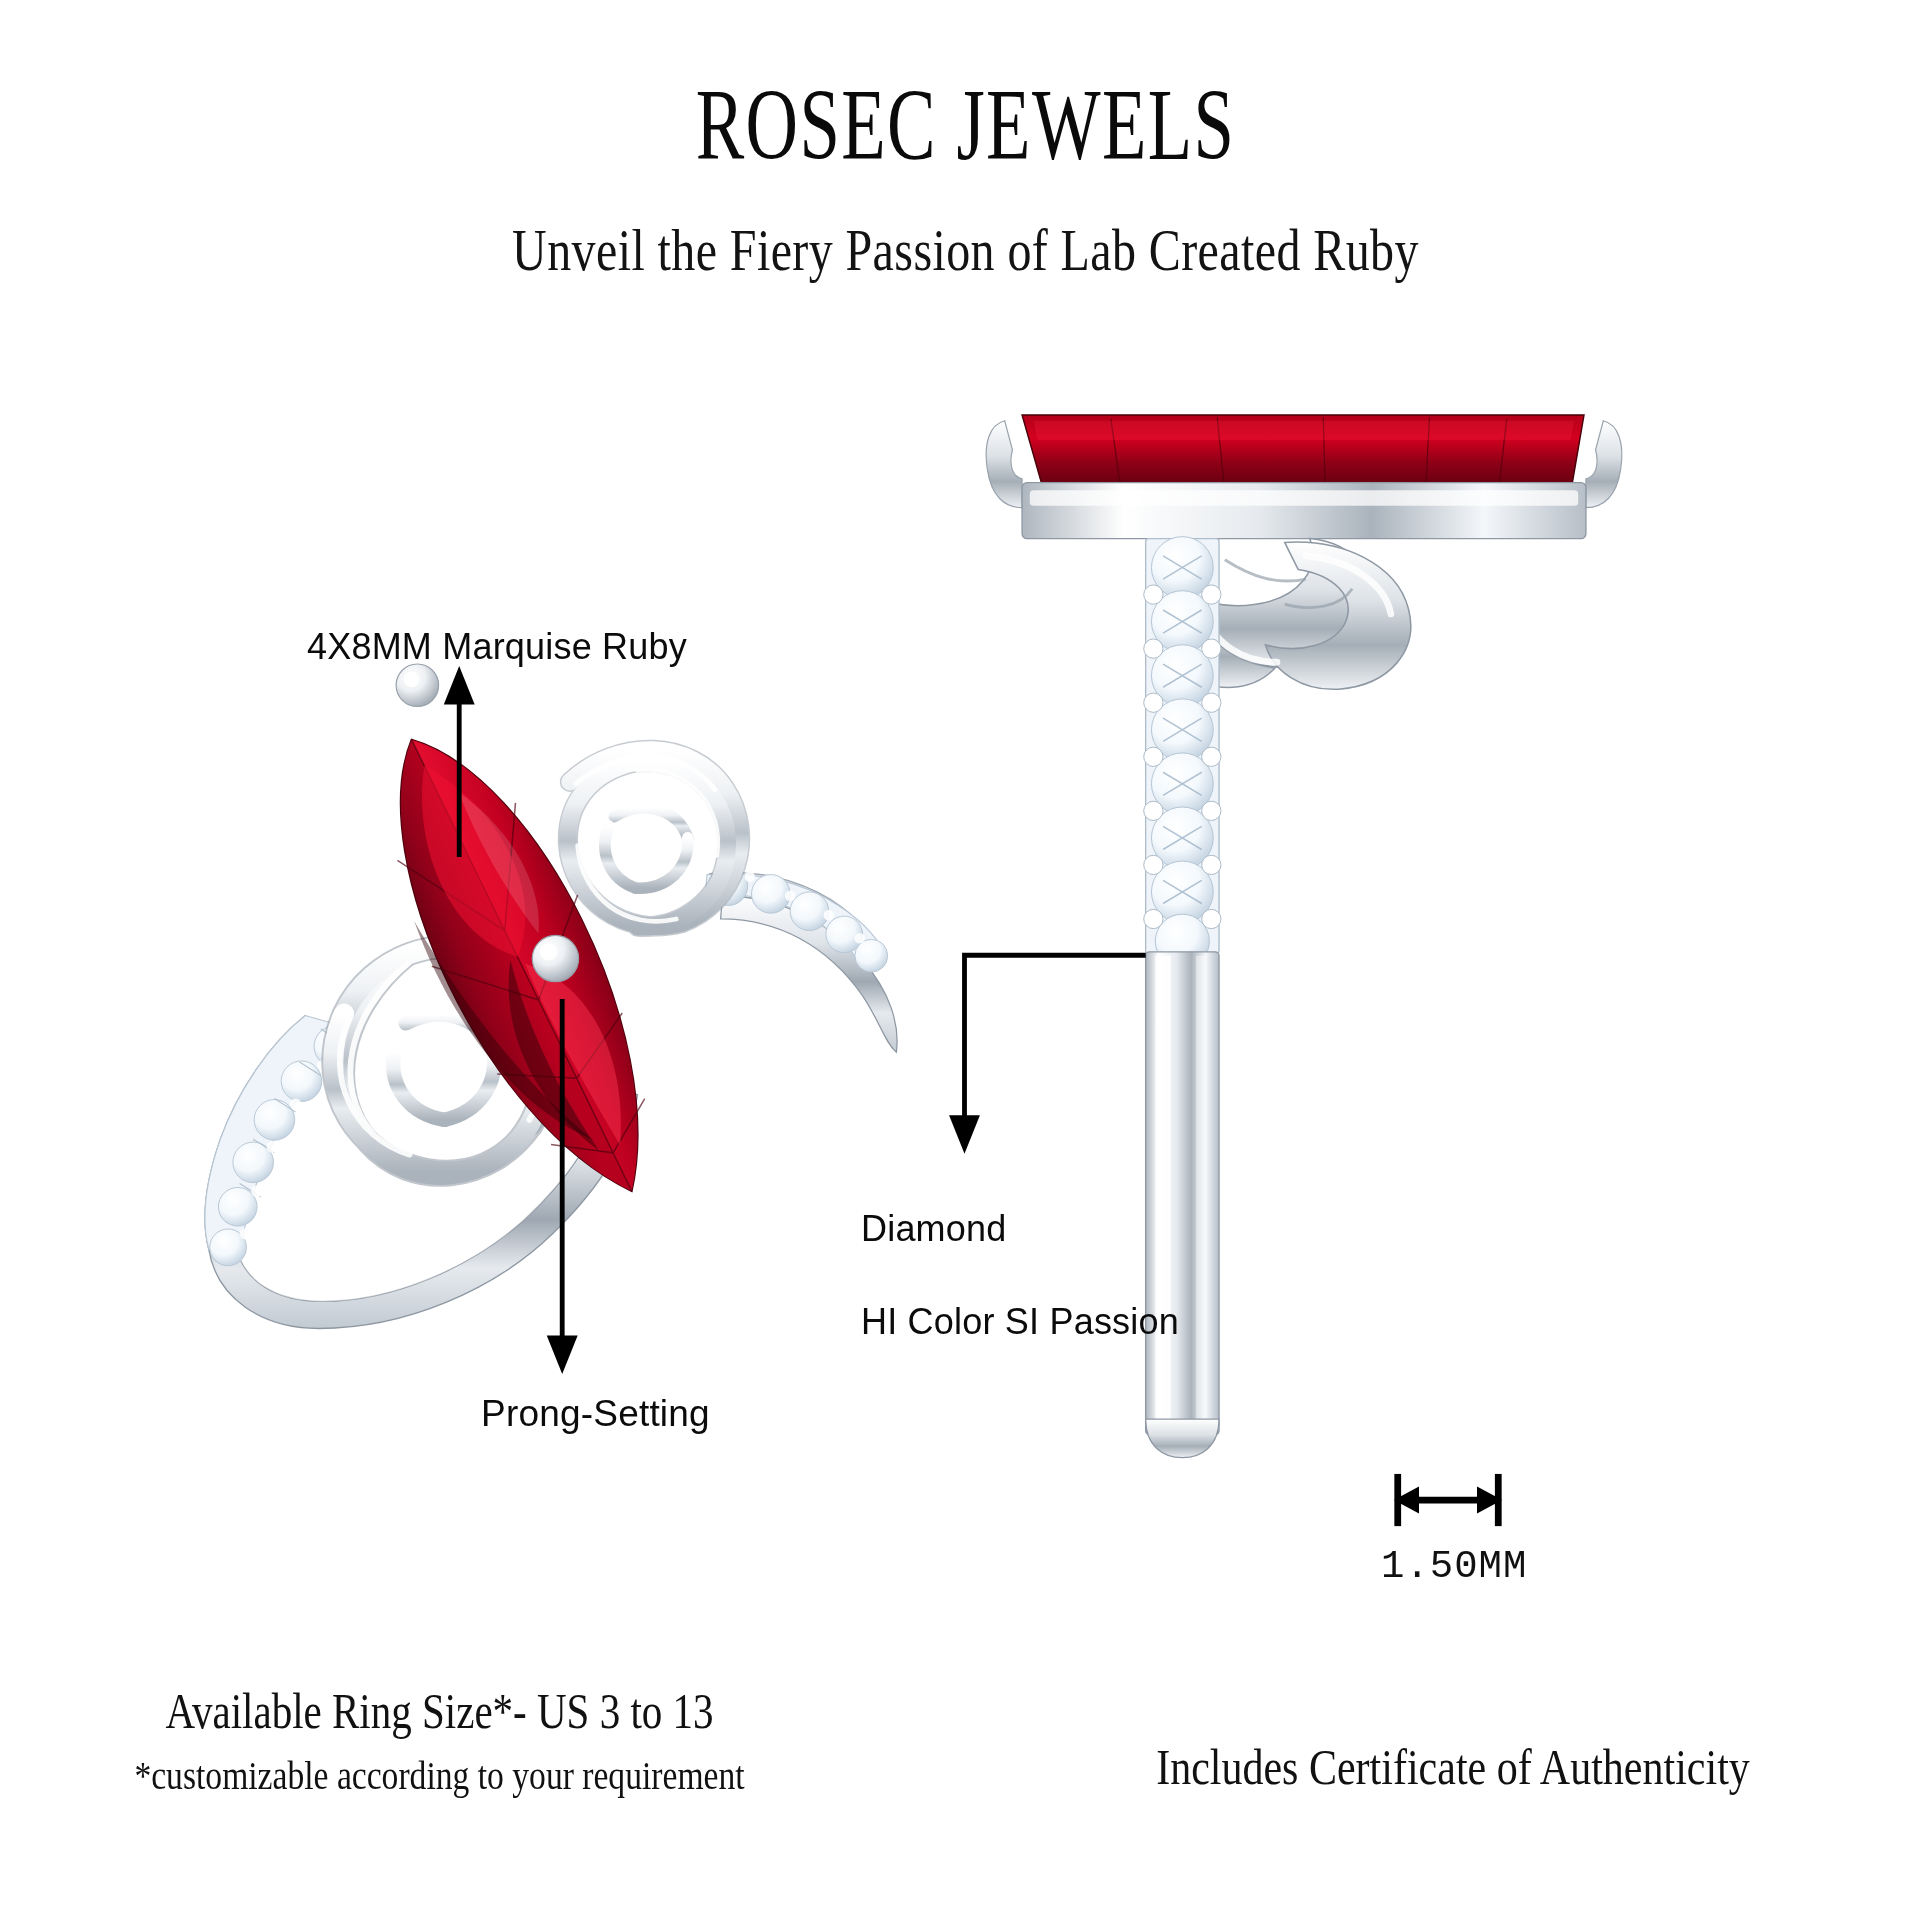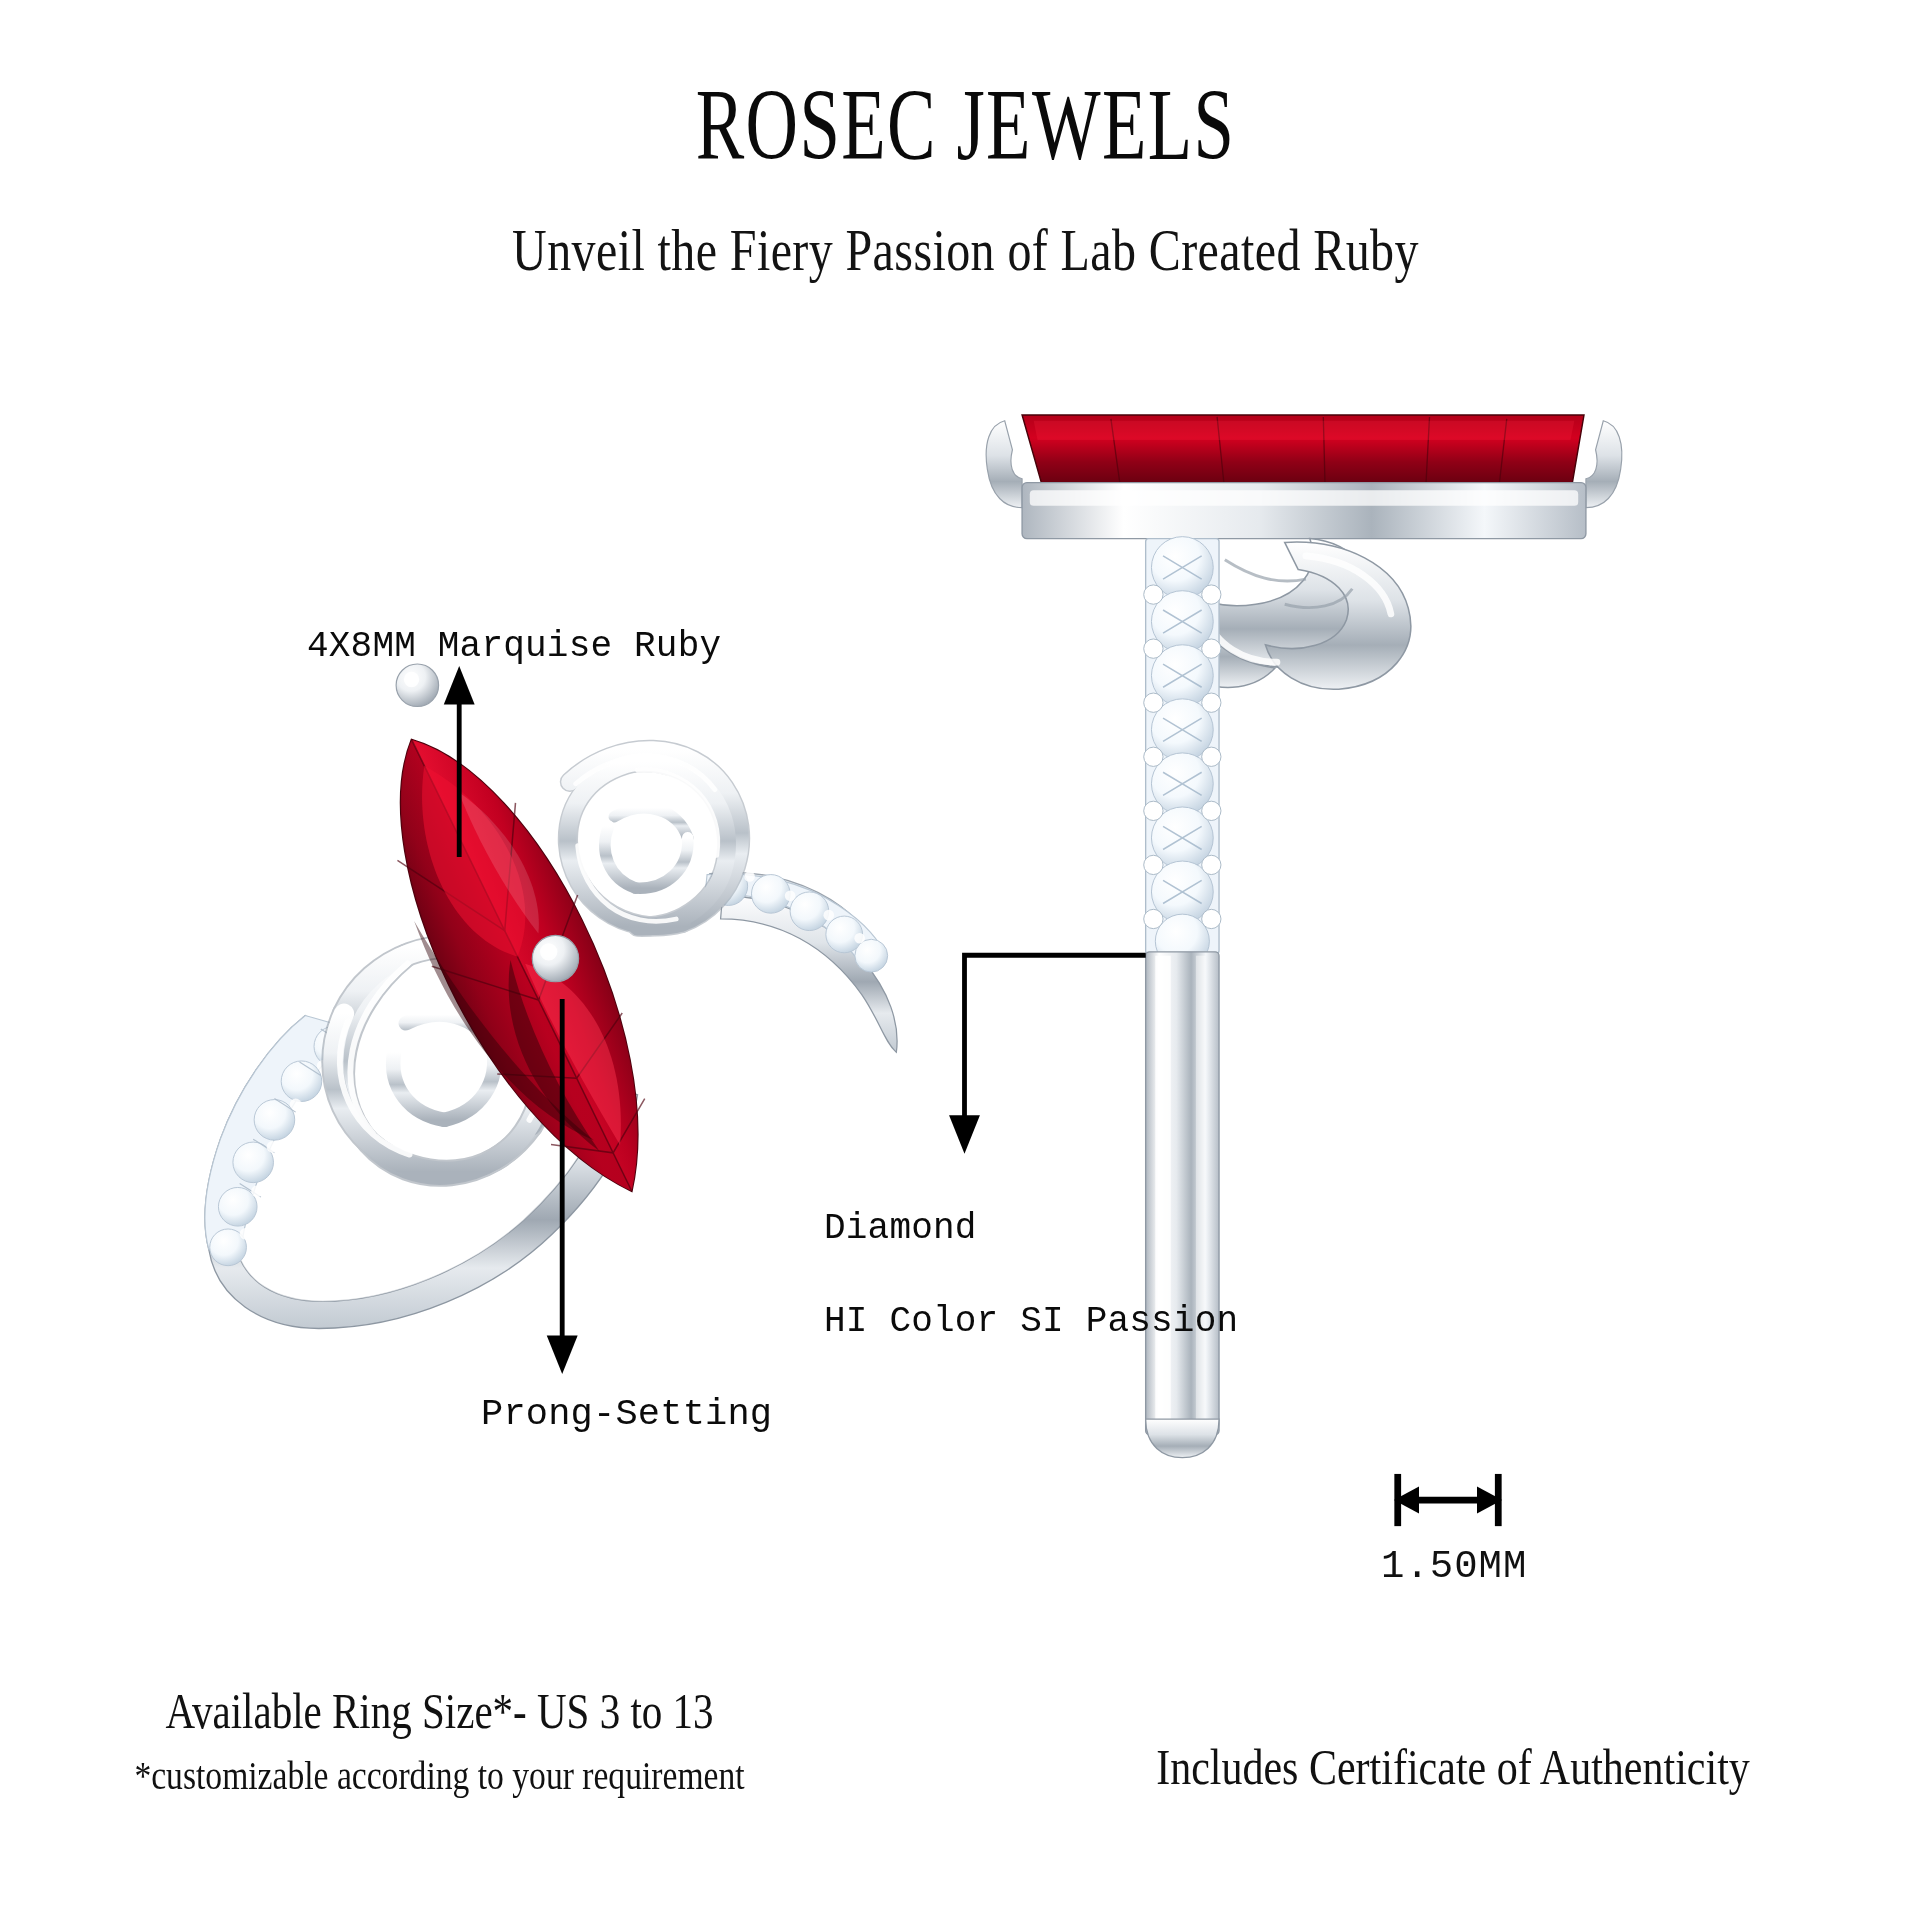--- a/index.html
+++ b/index.html
@@ -22,26 +22,26 @@
   #brand-subtitle{
     position:absolute;left:0;right:0;top:220px;text-align:center;
     font-size:60px;line-height:1.0;letter-spacing:0.5px;
     transform:scaleX(.80);transform-origin:50% 50%;
     font-weight:400;color:#131313;white-space:nowrap;
   }
 
   
   .anno{
     position:absolute;font-size:36px;line-height:1.30;
-    font-family:Liberation Mono, monospace;
+    font-family:Liberation Sans, sans-serif;
     color:#0b0b0b;white-space:pre-line;letter-spacing:0.2px;
   }
   #anno-gem{left:307px;top:577px;}
   #anno-prong{left:481px;top:1390px;font-size:37px;text-align:center;}
-  #anno-diamond{left:824px;top:1159px;}
+  #anno-diamond{left:861px;top:1159px;}
   #dim-label{
     position:absolute;left:1381px;top:1545px;font-size:39px;letter-spacing:1px;font-family:Liberation Mono, monospace;
   }
 
   
   #footer-left-1{
     position:absolute;left:0;top:1682px;width:879px;text-align:center;
     font-size:50px;transform:scaleX(.82);transform-origin:50% 50%;white-space:nowrap;
   }
   #footer-left-2{

